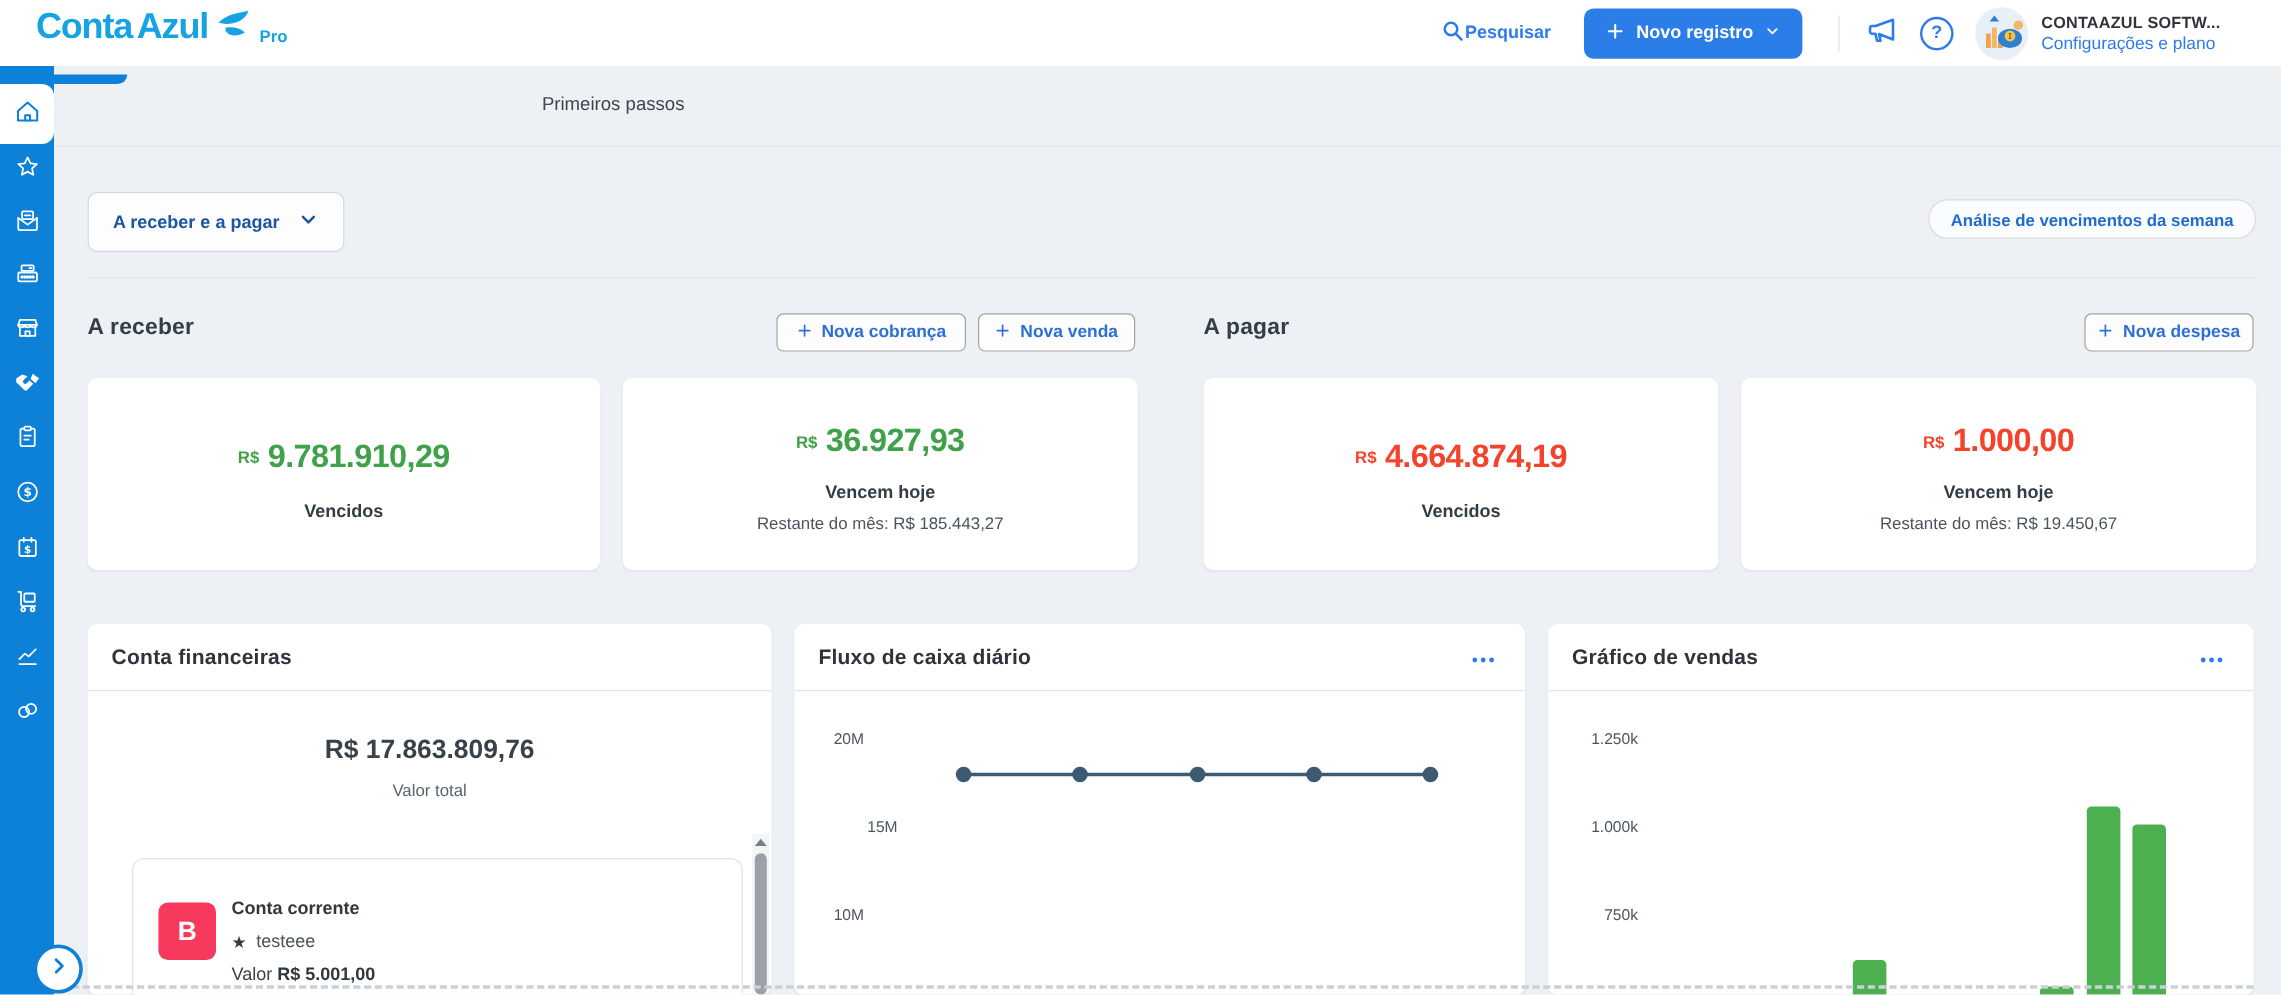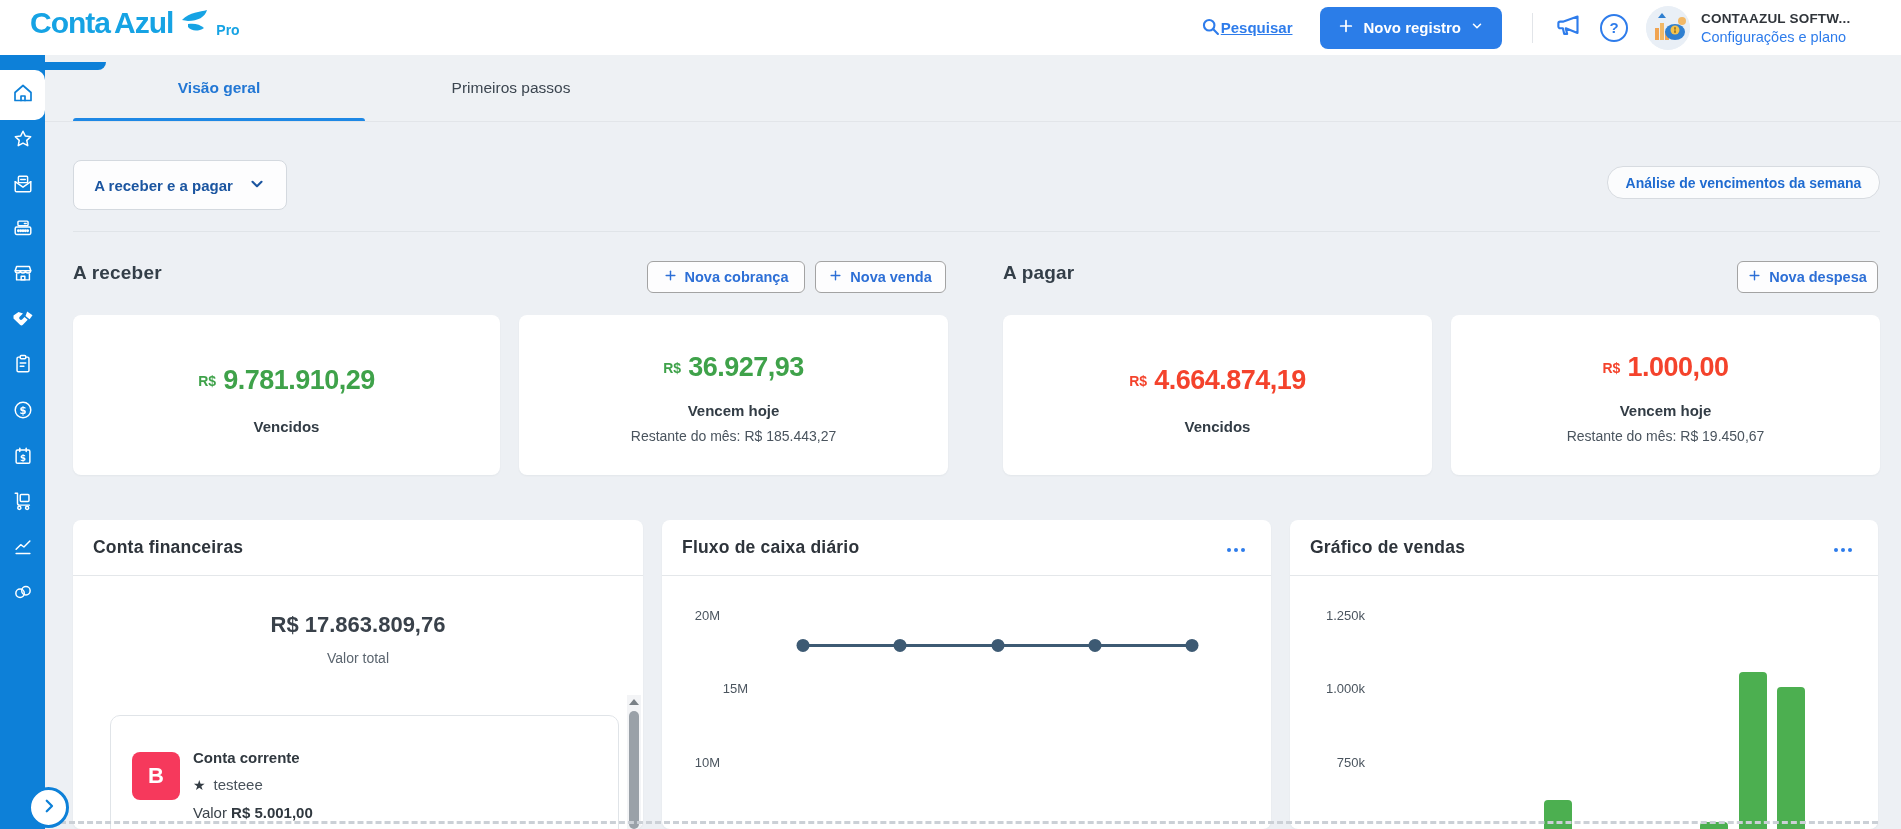--- a/index.html
+++ b/index.html
@@ -7,21 +7,21 @@
        font-family:"Liberation Sans",sans-serif;-webkit-font-smoothing:antialiased;}
 
   
   .topbar{position:absolute;left:0;top:0;width:1901px;height:55px;background:#fff;z-index:20;}
   .logo{position:absolute;left:30px;top:0;height:45px;display:flex;align-items:center;cursor:pointer;}
   .logo .word{font-size:30px;font-weight:800;color:#16a3e4;letter-spacing:-1px;}
   .logo .word+.word{margin-left:4px;}
   .logo svg{margin-left:7px;}
   .logo .pro{margin-left:6px;margin-top:14px;font-size:14px;font-weight:700;color:#16a3e4;}
   .top-right{position:absolute;right:14px;top:0;height:55px;display:flex;align-items:center;}
-  .search-btn{display:flex;align-items:center;gap:0;color:#2e7ceb;font-size:15px;font-weight:700;cursor:pointer;margin-right:28px;text-decoration:underline;}
+  .search-btn{display:flex;align-items:center;gap:0;color:#2e7ceb;font-size:15px;font-weight:700;cursor:pointer;margin-right:28px;}
   .primary-btn{display:flex;align-items:center;gap:9px;background:#2b7de8;color:#fff;border:none;border-radius:8px;
                height:42px;padding:0 18px;font-size:15px;font-weight:700;cursor:pointer;margin-right:30px;font-family:inherit;}
   .vdiv{width:1px;height:30px;background:#e2e5e9;margin-right:22px;}
   .icon-btn{display:flex;align-items:center;justify-content:center;cursor:pointer;margin-right:18px;}
   .help-circle{width:24px;height:24px;border:2px solid #2e7ceb;border-radius:50%;color:#2e7ceb;
                font-size:15px;font-weight:700;display:flex;align-items:center;justify-content:center;}
   .avatar{width:44px;height:44px;border-radius:50%;background:#e9eff6;overflow:hidden;margin-right:11px;flex:0 0 auto;}
   .user-block{width:186px;cursor:pointer;}
   .user-name{font-size:13.5px;font-weight:700;color:#30353b;letter-spacing:.2px;}
   .user-settings{font-size:14.5px;color:#2e7ceb;margin-top:3px;}
@@ -284,23 +284,20 @@
   <div class="active-tab">
     <span>
       <svg width="24" height="24" viewBox="0 0 24 24" fill="none" stroke="#0d80d8" stroke-width="1.7" stroke-linecap="round" stroke-linejoin="round">
         <path d="M4 11.5 L12 4.5 L20 11.5 V19.5 H4 Z"></path>
         <path d="M10 19.5 v-4.5 h4 v4.5"></path>
       </svg>
     </span>
   </div>
 
   <div class="tabsbar">
-    <div class="tab active" style="left:28px">
-      <span>Visão geral</span>
-    </div>
     <div class="tab" style="left:320px">
       <span>Primeiros passos</span>
     </div>
   </div>
 
   <div class="scope-btn">
     <span>A receber e a pagar</span>
     <span>
       <svg width="18" height="18" viewBox="0 0 24 24" fill="none" stroke="#1b55a0" stroke-width="2.8" stroke-linecap="round" stroke-linejoin="round">
         <polyline points="6,9 12,15 18,9"></polyline>

